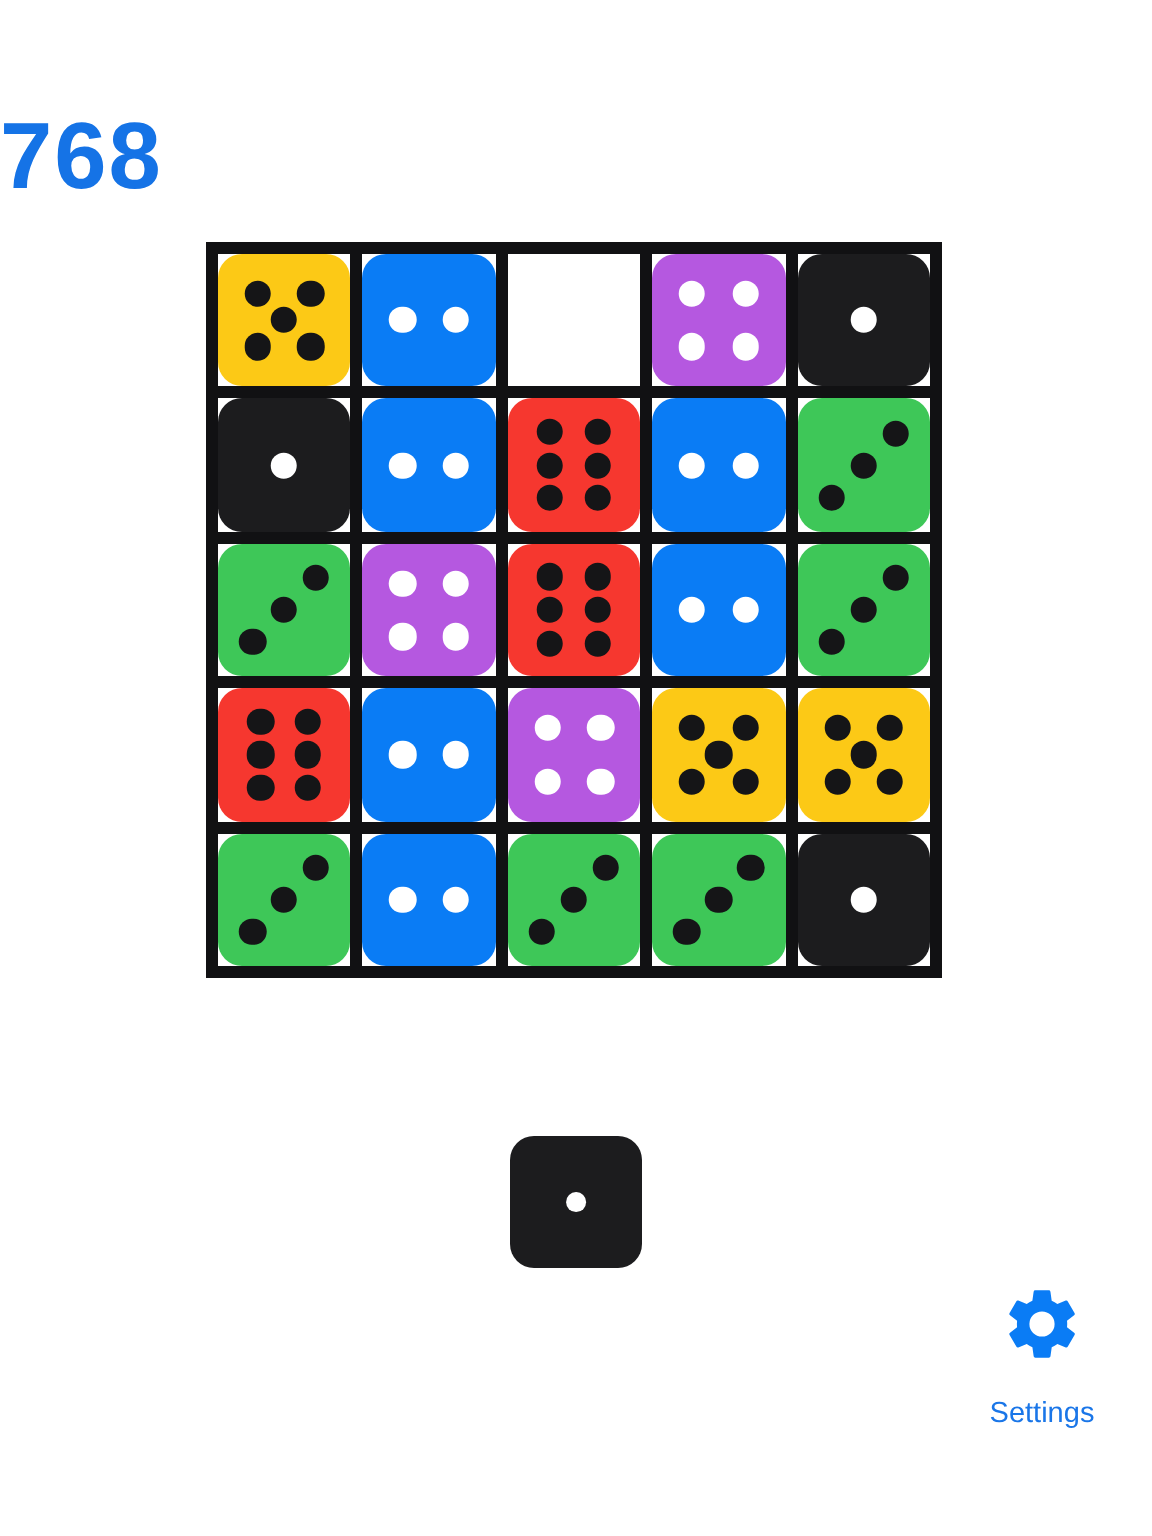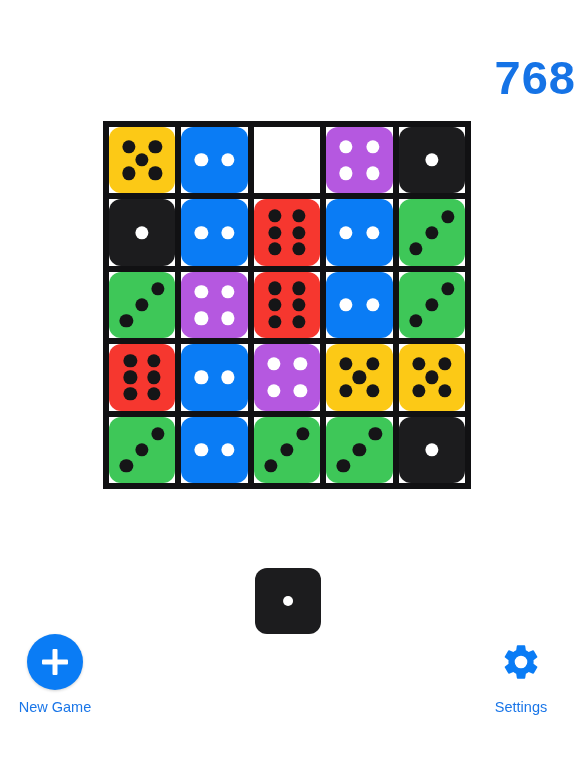--- a/index.html
+++ b/index.html
@@ -18,21 +18,21 @@
     position: absolute;
     inset: 0;
   }
 
   
   .score {
     position: absolute;
     top: 54px;
     left: 0;
     width: 100%;
-    text-align: right;
+    text-align: left;
     font-size: 47px;
     font-weight: bold;
     letter-spacing: 1px;
     line-height: 1;
     color: #1573e6;
     user-select: none;
   }
 
   
   .board {
@@ -321,27 +321,20 @@
         </div>
       </div>
     </div>
 
   <div class="preview-wrap">
     <div class="preview-die" id="preview-die" style="background: rgb(28, 28, 30);">
         <span class="pip" style="left: 50%; top: 50%; background: rgb(255, 255, 255); width: 15%; height: 15%;"></span>
       </div>
   </div>
 
-  <div class="btn-group left">
-    <div class="fab">
-      <span class="bar h"></span>
-      <span class="bar v"></span>
-    </div>
-    <div class="btn-label">New Game</div>
-  </div>
 
   <div class="btn-group right">
     <div class="gear-icon">
       <svg width="42" height="42" viewBox="0 0 24 24" aria-hidden="true">
         <path fill="#0a7cf5" d="M19.14 12.94a7.07 7.07 0 0 0 .06-.94 7.07 7.07 0 0 0-.06-.94l2.03-1.58a.49.49 0 0 0 .12-.62l-1.92-3.32a.49.49 0 0 0-.59-.22l-2.39.96a7.3 7.3 0 0 0-1.62-.94l-.36-2.54a.48.48 0 0 0-.48-.41h-3.84a.48.48 0 0 0-.48.41l-.36 2.54c-.59.24-1.13.56-1.62.94l-2.39-.96a.49.49 0 0 0-.59.22L2.74 8.86a.49.49 0 0 0 .12.62l2.03 1.58a7.6 7.6 0 0 0 0 1.88l-2.03 1.58a.49.49 0 0 0-.12.62l1.92 3.32c.12.22.38.3.59.22l2.39-.96c.5.38 1.03.7 1.62.94l.36 2.54c.04.24.24.41.48.41h3.84c.24 0 .44-.17.48-.41l.36-2.54c.59-.24 1.13-.56 1.62-.94l2.39.96c.22.08.47 0 .59-.22l1.92-3.32a.49.49 0 0 0-.12-.62l-2.03-1.58zM12 15.6A3.6 3.6 0 1 1 12 8.4a3.6 3.6 0 0 1 0 7.2z"></path>
       </svg>
     </div>
     <div class="btn-label">Settings</div>
   </div>
 

